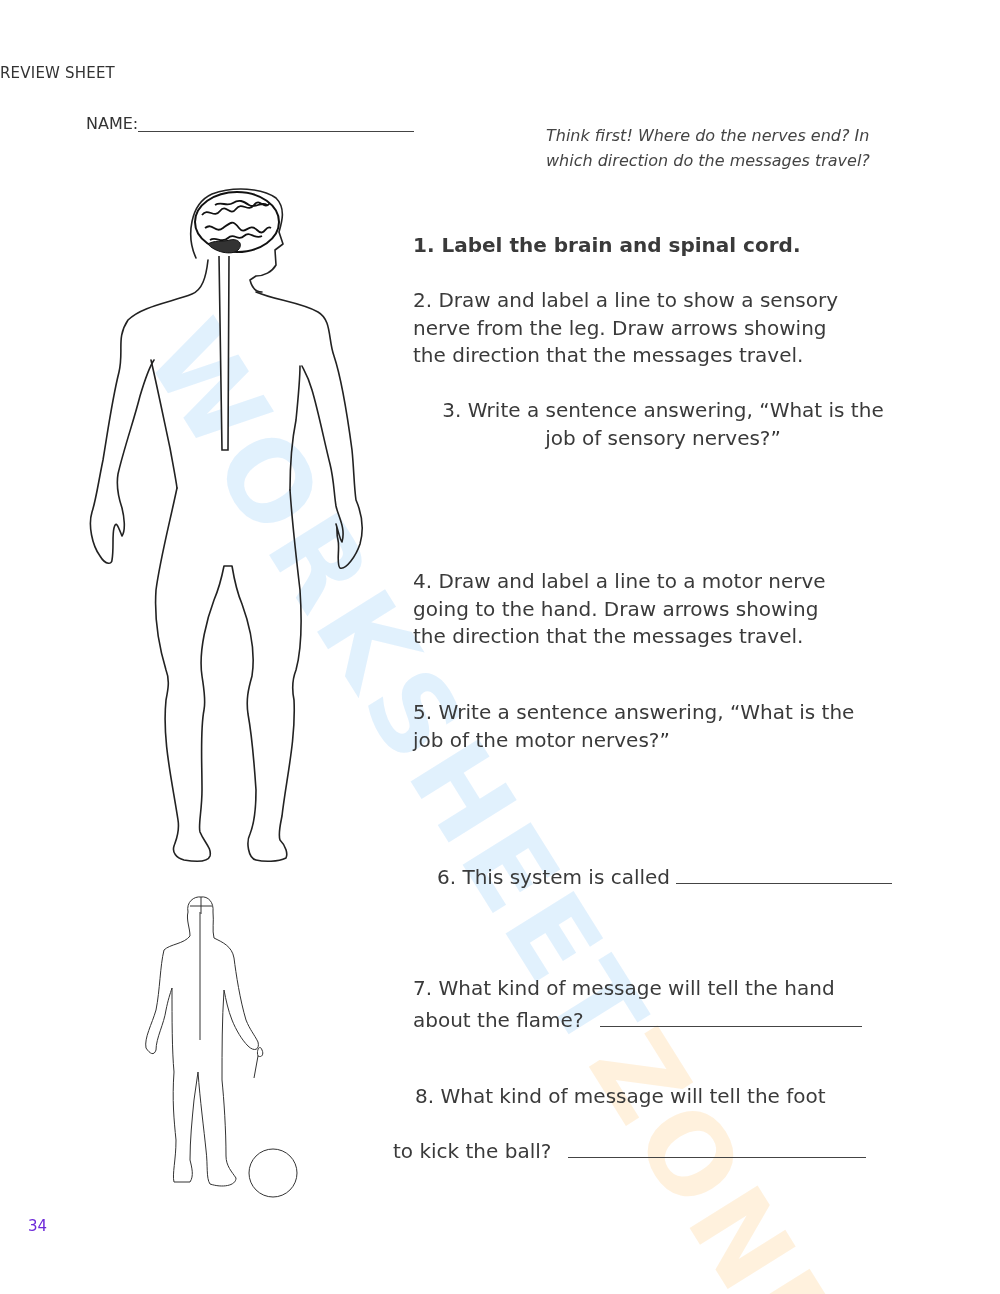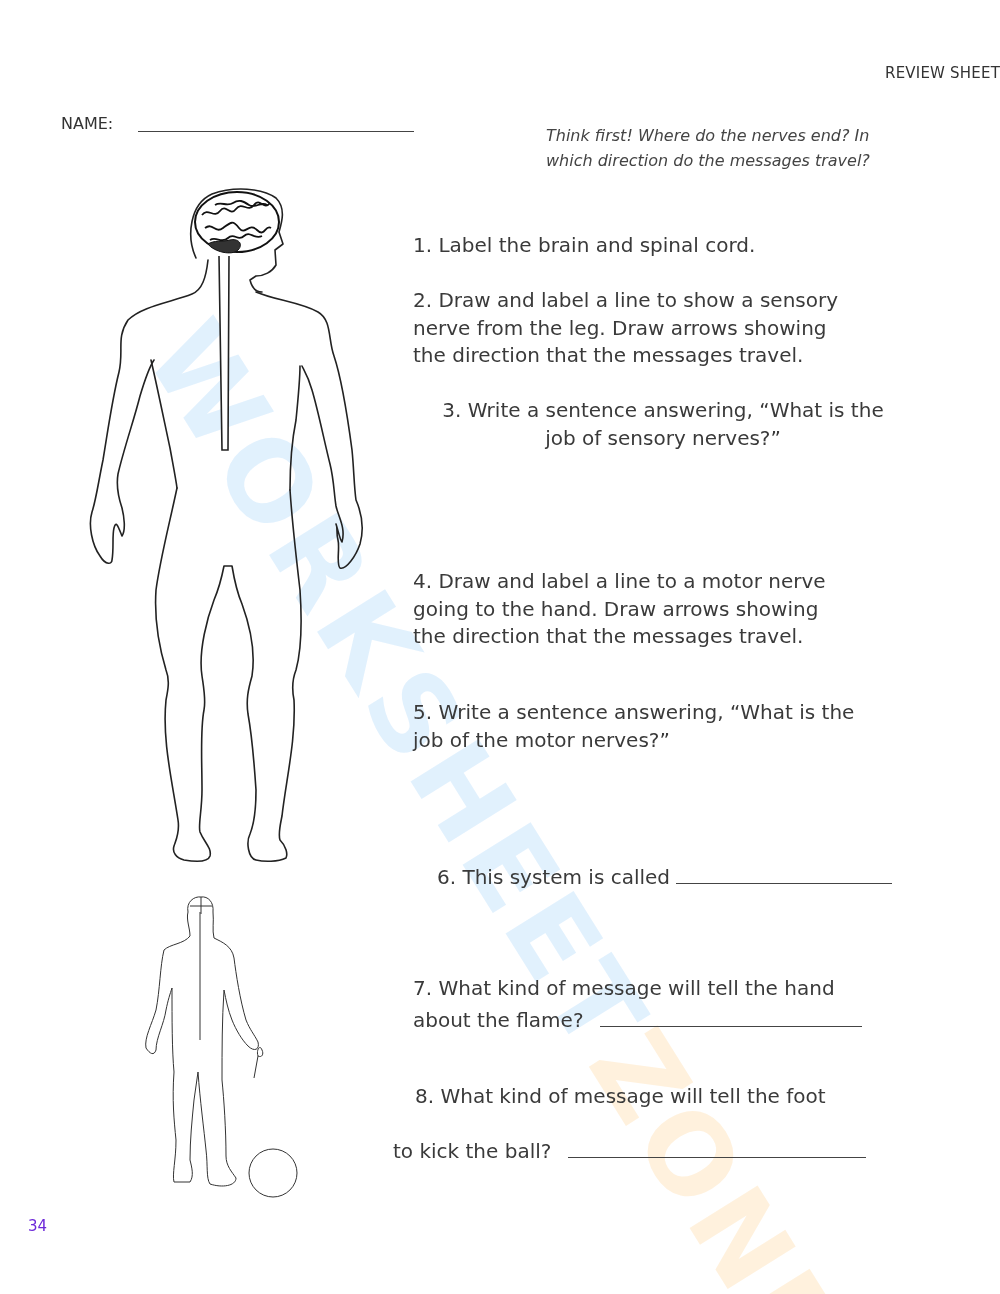--- a/index.html
+++ b/index.html
@@ -1,20 +1,20 @@
 <!DOCTYPE html>
 <html><head>
   <meta charset="utf-8">
   <style>
     html, body { margin: 0; padding: 0; background: #ffffff; }
     body { width: 1000px; height: 1294px; position: relative; overflow: hidden;
            font-family: "DejaVu Sans", sans-serif; color: #3a3a3a; }
     .abs { position: absolute; }
-    .title { left: 0; width: 1000px; top: 64px; text-align: right; font-size: 15px; letter-spacing: 0.2px; color: #333; }
-    .name-label { left: 61px; top: 114px; font-size: 16px; color: #333; }
+    .title { left: 0; width: 1000px; top: 64px; text-align: left; font-size: 15px; letter-spacing: 0.2px; color: #333; }
+    .name-label { left: 86px; top: 114px; font-size: 16px; color: #333; }
     .name-line { left: 138px; top: 131px; width: 276px; border-bottom: 1px solid #444; height: 0; }
     .hint { left: 546px; top: 123px; font-size: 16px; font-style: italic; line-height: 25px; color: #444; width: 420px; }
     .q { font-size: 20px; line-height: 27.5px; color: #3a3a3a; left: 413px; width: 500px; }
     .blank { display: inline-block; border-bottom: 1px solid #444; height: 18px; vertical-align: baseline; }
     .watermark { left: 230px; top: 300px; transform: rotate(58deg); transform-origin: left top;
                  font-size: 110px; font-weight: bold; letter-spacing: 6px; opacity: 0.13; white-space: nowrap; }
     .wm-blue { color: #2196f3; }
     .wm-orange { color: #ff9800; }
     .page-num { left: 28px; top: 1217px; font-size: 15px; color: #6d28d9; }
     svg { position: absolute; overflow: visible; }
@@ -69,21 +69,21 @@
     <path d="M188,912 C186,920 190,928 190,936 C184,944 170,944 164,950 C160,966 160,990 156,1010 C152,1024 144,1038 146,1048 C150,1054 154,1056 156,1050 C156,1038 164,1024 166,1010 C168,1000 170,994 172,988 C172,1020 172,1050 174,1072 C172,1100 174,1120 176,1140 C176,1160 172,1174 174,1182 L190,1182 C194,1176 192,1168 190,1160 C190,1140 192,1120 194,1100 L198,1072 C200,1100 204,1130 206,1150 C208,1166 206,1178 210,1184 C222,1188 236,1186 236,1178 C232,1172 226,1166 226,1156 C226,1130 224,1100 222,1080 C222,1050 222,1020 224,990 C226,1000 228,1010 232,1020 C236,1030 242,1040 248,1046 C254,1052 260,1050 258,1042 C254,1034 250,1030 246,1020 C240,1000 236,974 234,958 C232,946 222,942 214,938 C212,930 214,922 213,912"></path>
 
     <path d="M200,912 L200,1040"></path>
 
     <path d="M258,1056 L254,1078 M258,1056 C256,1050 260,1044 262,1050 C264,1054 262,1058 258,1056 Z"></path>
 
     <circle cx="273" cy="1173" r="24"></circle>
   </g>
 </svg>
 
-<div class="abs q" style="top:232px;">
+<div class="abs q" style="top:232px;font-weight:bold;">
   <div>1. Label the brain and spinal cord.</div>
 </div>
 
 <div class="abs q" style="top:287px;">
   <div>2. Draw and label a line to show a sensory</div>
   <div>nerve from the leg. Draw arrows showing</div>
   <div>the direction that the messages travel.</div>
 </div>
 
 <div class="abs q" style="top:397px;text-align:center;">

